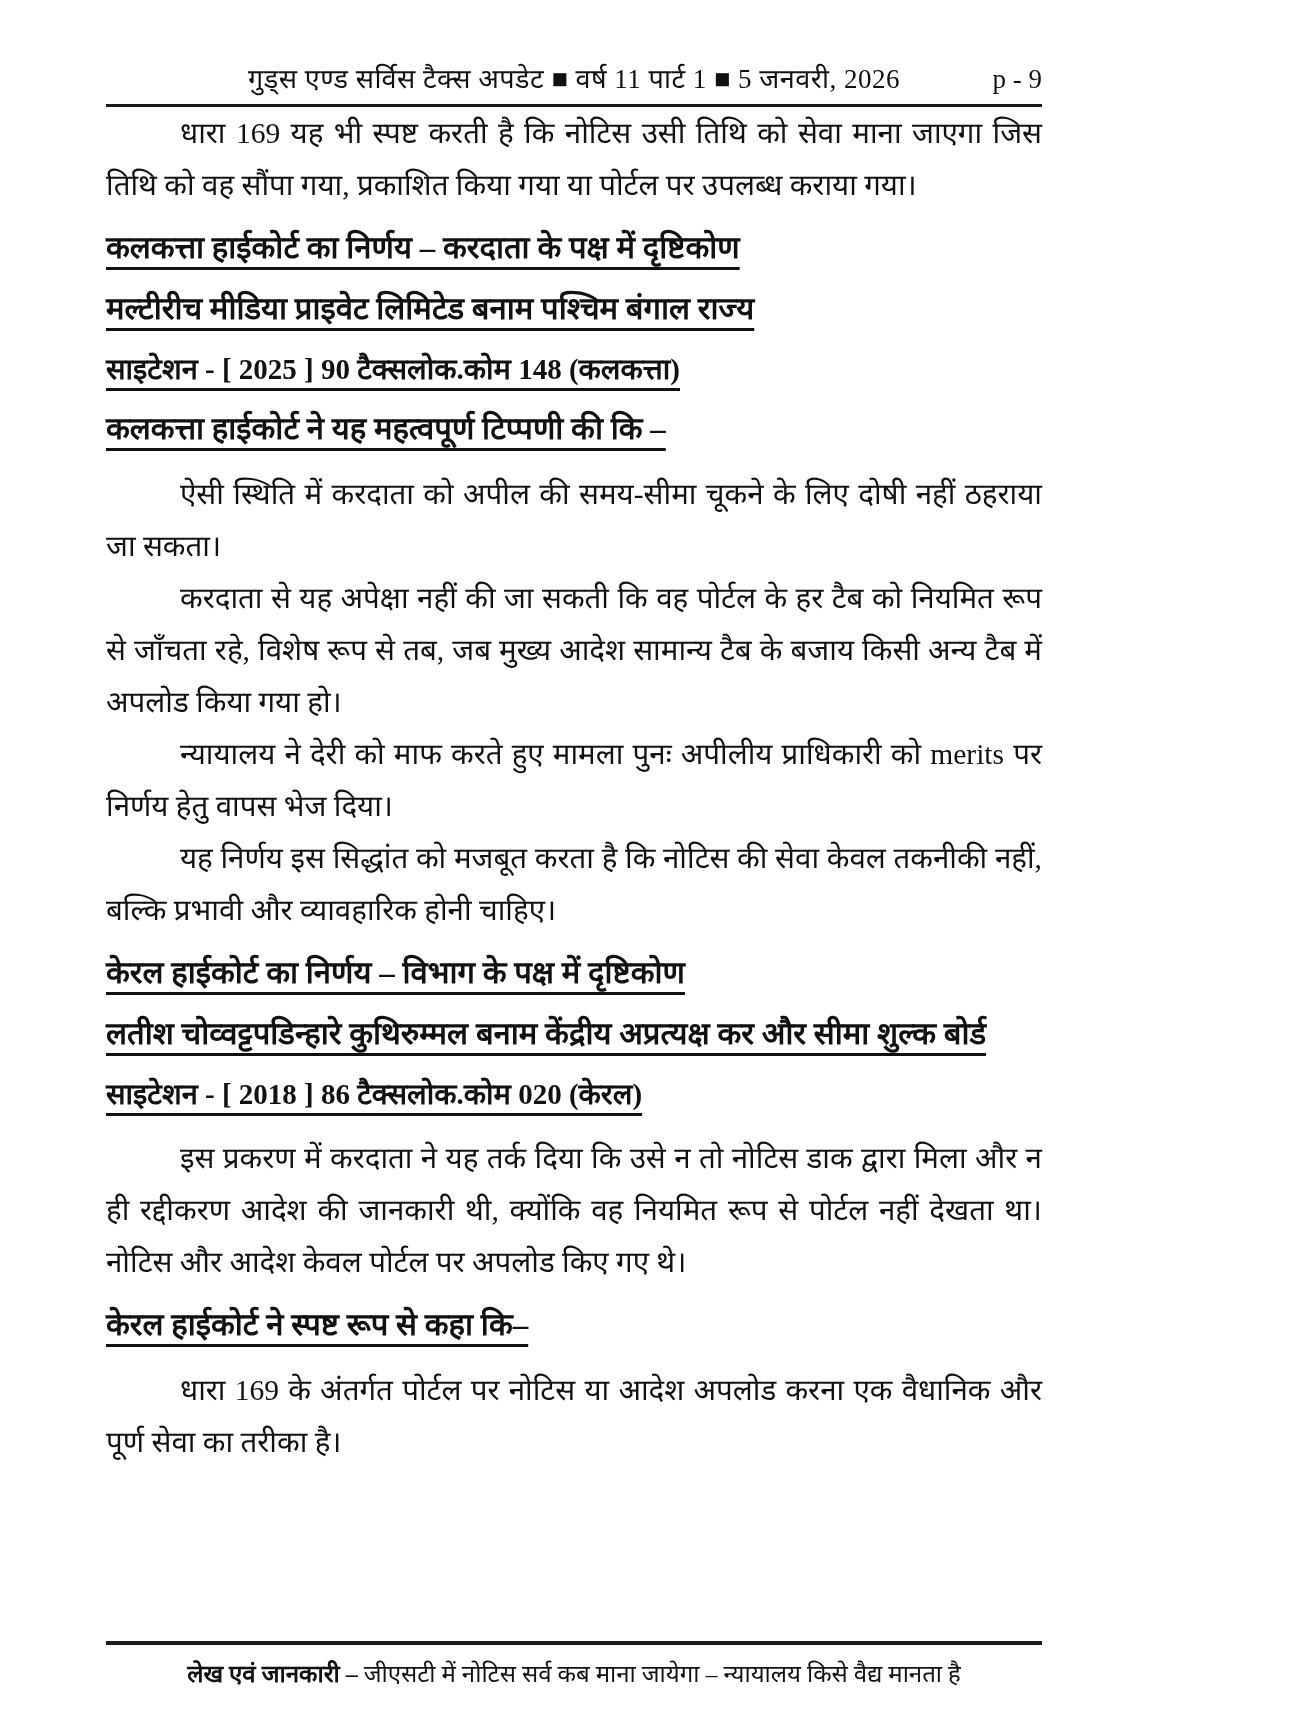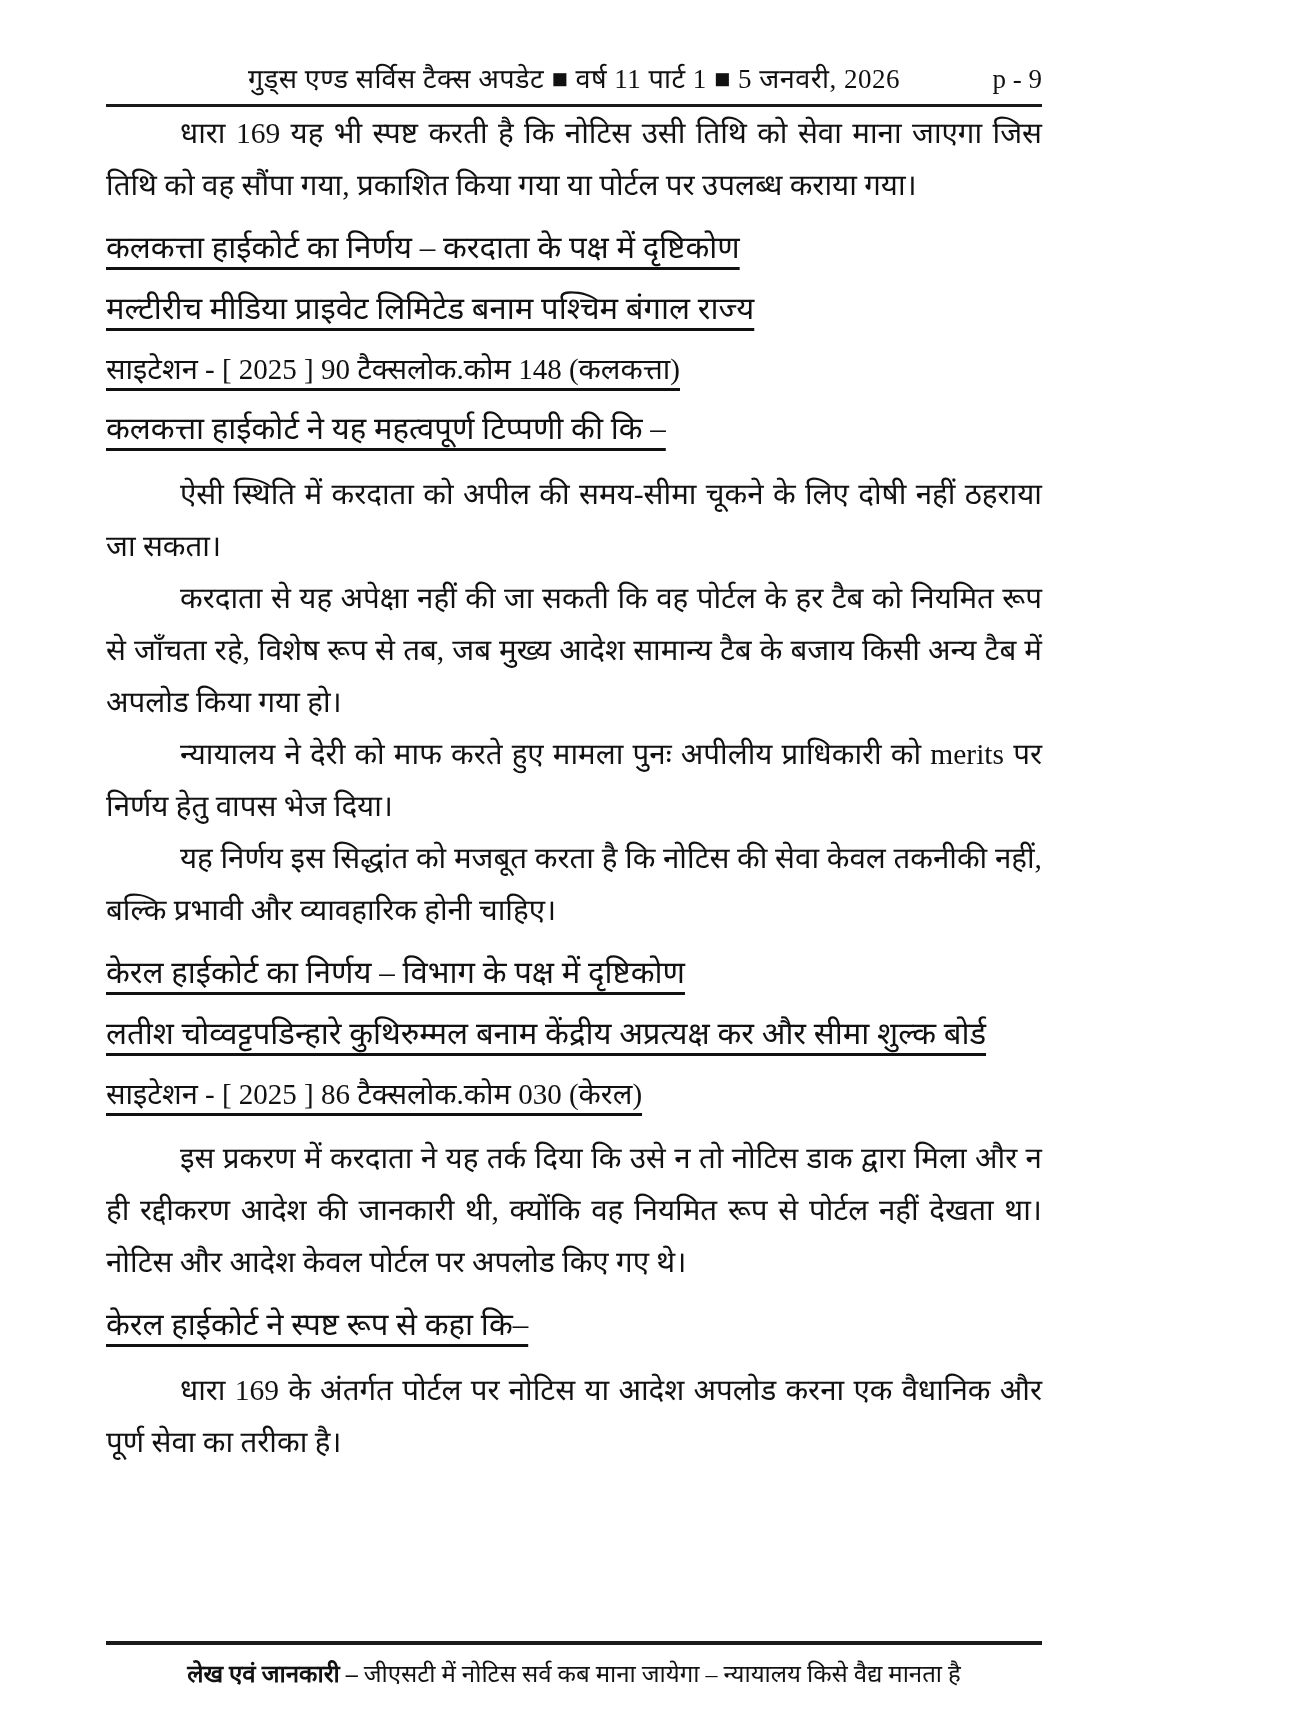--- a/index.html
+++ b/index.html
@@ -28,21 +28,21 @@
     margin: 8px 0 0 0; width: 100%;
   }
   
   main { flex: 1 1 auto; }
   .para {
     font-size: 29.5px; line-height: 52px;
     text-align: justify; text-indent: 74px;
     margin: 0;
   }
   .heading, .case-title, .citation {
-    font-weight: normal; margin: 15px 0 17px 0;
+    font-weight: bold; margin: 15px 0 17px 0;
   }
   .heading   { font-size: 31px; line-height: 44px; }
   .case-title{ font-size: 31px; line-height: 44px; }
   .citation  { font-size: 29px; line-height: 42px; }
   .u {
     text-decoration: underline;
     text-decoration-thickness: 2.5px;
     text-underline-offset: 9px;
   }
   
@@ -82,21 +82,21 @@
 
     <p class="para">ऐसी स्थिति में करदाता को अपील की समय-सीमा चूकने के लिए दोषी नहीं ठहराया जा सकता।</p>
     <p class="para">करदाता से यह अपेक्षा नहीं की जा सकती कि वह पोर्टल के हर टैब को नियमित रूप से जाँचता रहे, विशेष रूप से तब, जब मुख्य आदेश सामान्य टैब के बजाय किसी अन्य टैब में अपलोड किया गया हो।</p>
     <p class="para">न्यायालय ने देरी को माफ करते हुए मामला पुनः अपीलीय प्राधिकारी को merits पर निर्णय हेतु वापस भेज दिया।</p>
     <p class="para">यह निर्णय इस सिद्धांत को मजबूत करता है कि नोटिस की सेवा केवल तकनीकी नहीं, बल्कि प्रभावी और व्यावहारिक होनी चाहिए।</p>
 
     <div class="heading"><span class="u">केरल हाईकोर्ट का निर्णय – विभाग के पक्ष में दृष्टिकोण</span></div>
 
     <div class="case-title"><span class="u">लतीश चोव्वट्टपडिन्हारे कुथिरुम्मल बनाम केंद्रीय अप्रत्यक्ष कर और सीमा शुल्क बोर्ड</span></div>
 
-    <div class="citation"><span class="u">साइटेशन - [ 2025 ] 86 टैक्सलोक.कोम 030 (केरल)</span></div>
+    <div class="citation"><span class="u">साइटेशन - [ 2018 ] 86 टैक्सलोक.कोम 020 (केरल)</span></div>
 
     <p class="para">इस प्रकरण में करदाता ने यह तर्क दिया कि उसे न तो नोटिस डाक द्वारा मिला और न ही रद्दीकरण आदेश की जानकारी थी, क्योंकि वह नियमित रूप से पोर्टल नहीं देखता था। नोटिस और आदेश केवल पोर्टल पर अपलोड किए गए थे।</p>
 
     <div class="heading"><span class="u">केरल हाईकोर्ट ने स्पष्ट रूप से कहा कि–</span></div>
 
     <p class="para">धारा 169 के अंतर्गत पोर्टल पर नोटिस या आदेश अपलोड करना एक वैधानिक और पूर्ण सेवा का तरीका है।</p>
   </main>
 
   <footer>
     <hr class="footer-rule">

